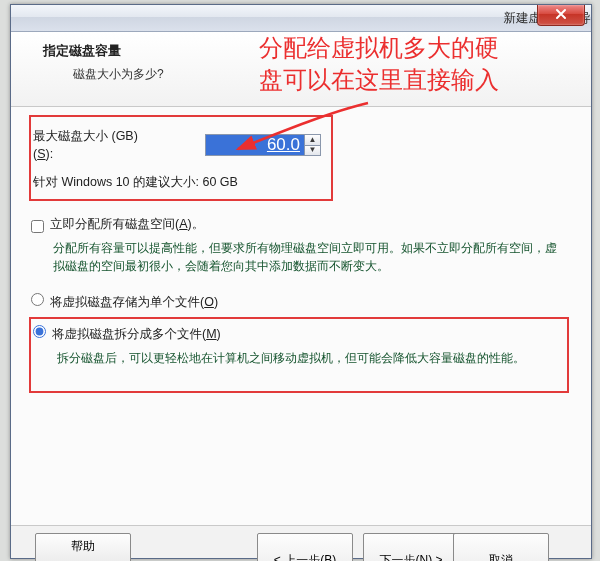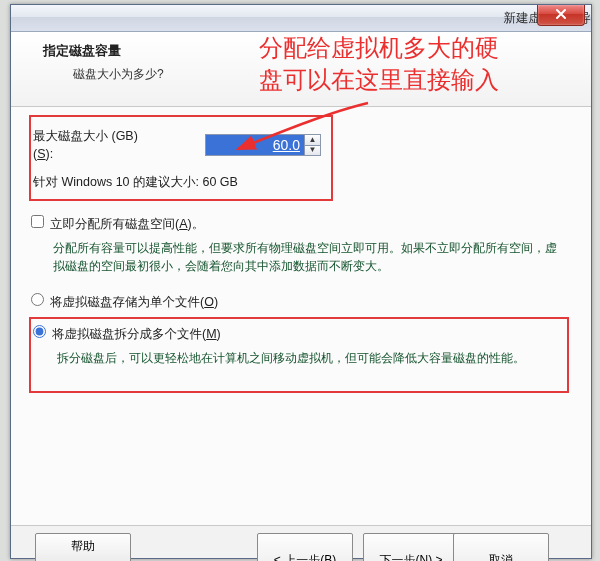--- a/index.html
+++ b/index.html
@@ -82,38 +82,38 @@
   }
   .row-size .lbl{font-size:12.5px;margin-right:6px}
   .row-size .u{ text-decoration:underline }
   
   .spinner{
     display:flex;align-items:stretch;margin-left:4px;height:22px;
   }
   .spin-input{
     width:90px;border:1px solid #8a97ac;border-right:none;
     background:#fff;color:#1147c2;
-    text-align:right;padding:0 4px;font-size:14px;line-height:20px;
+    text-align:right;padding:0 4px;font-size:17px;line-height:20px;
     outline:none;
     text-decoration:underline;
   }
   .spin-input::selection{background:#3a72d8;color:#fff}
   .spin-btns{
     display:flex;flex-direction:column;width:17px;
   }
   .spin-btns div{
     flex:1;border:1px solid #8a97ac;background:linear-gradient(#fdfdfd,#e3e6ec);
     display:flex;align-items:center;justify-content:center;
     font-size:8px;color:#3a3a3a;line-height:8px;
   }
   .spin-btns div:first-child{border-bottom:none}
   .rec-size{font-size:12.5px;margin-left:2px}
 
   
-  .chk-row{display:flex;align-items:flex-start;margin:2px 0 6px 2px}
+  .chk-row{display:flex;align-items:flex-end;margin:2px 0 6px 2px}
   input[type=checkbox], input[type=radio]{
     width:13px;height:13px;margin:0 6px 0 0;vertical-align:middle;
     accent-color:#3a72d8;
   }
   .chk-lbl{font-size:12.5px}
   .chk-lbl .u{text-decoration:underline}
   .desc{margin:4px 16px 0 24px;font-size:12px;color:#14532d}
 
   
   .rad-row{display:flex;align-items:flex-start;margin:18px 0 6px 2px}

